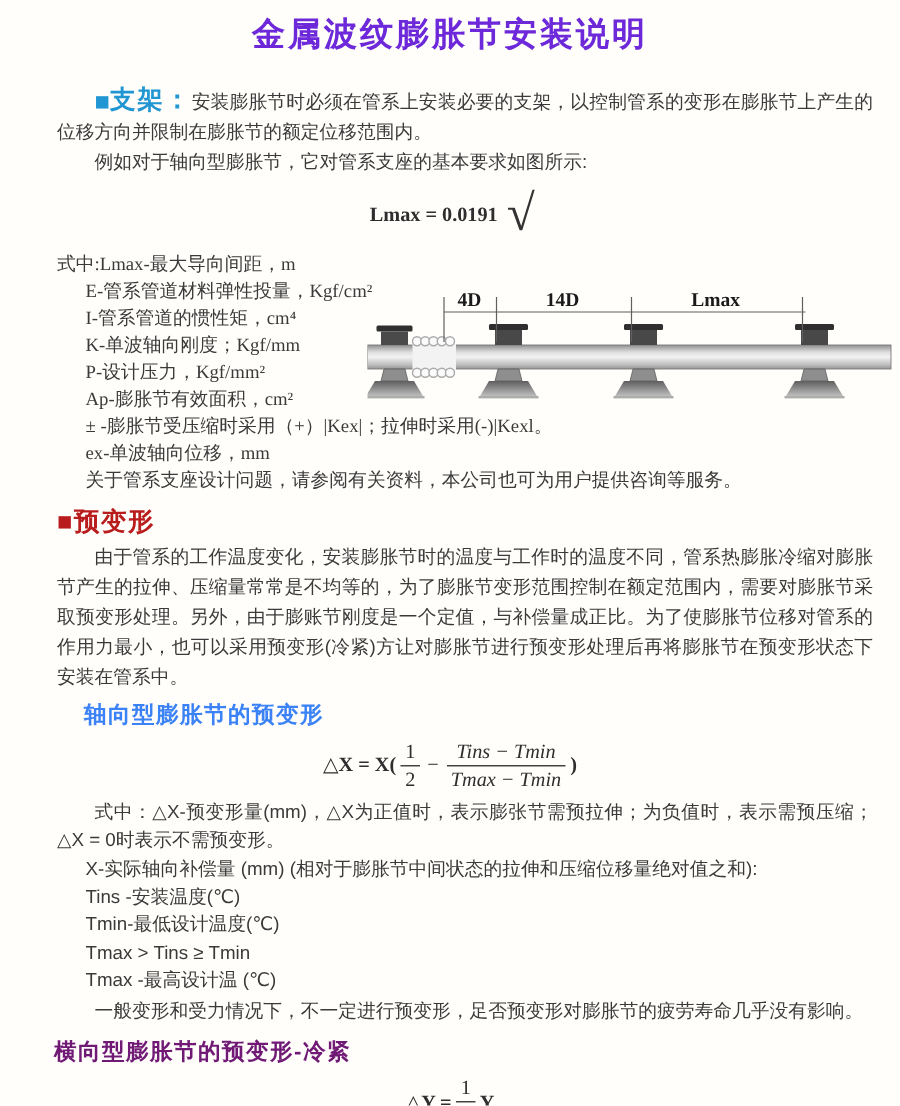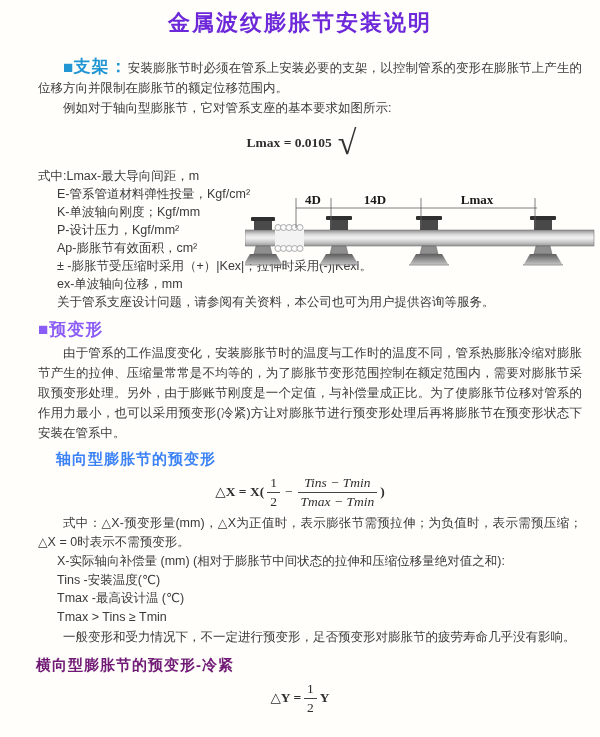--- a/index.html
+++ b/index.html
@@ -32,21 +32,21 @@
   .sqrt{display:inline-flex;align-items:center;margin-left:6px;}
   .sqrt-sign{font-size:34px;line-height:0.85;margin-right:-3px;font-weight:normal;color:#333;}
   .radicand{border-top:1.3px solid #444;padding:2px 5px 0 5px;}
   .frac{display:inline-block;text-align:center;vertical-align:middle;line-height:1.15;margin:0 3px;}
   .frac .num{display:block;border-bottom:1px solid #444;padding:0 3px 1px 3px;}
   .frac .den{display:block;padding:1px 3px 0 3px;}
   .f-op{margin:0 2px;}
 
   
   .defs{position:relative;margin:0 0 0 38px;line-height:18px;}
-  .def-line{height:18px;white-space:nowrap;}
+  .def-line{height:18px;white-space:nowrap;font-family:Liberation Serif, serif;}
   .def-sub{margin-left:19px;}
 
   
   .sec-head{margin:8px 0 2px 38px;font-size:17px;font-weight:bold;letter-spacing:1px;line-height:22px;}
   .sub-head-axial{margin:6px 0 2px 56px;font-size:15px;font-weight:bold;letter-spacing:1px;line-height:20px;}
   .sub-head-lateral{margin:8px 0 2px 36px;font-size:15px;font-weight:bold;letter-spacing:1px;line-height:20px;}
   .items{margin-left:57px;line-height:18.5px;}
   .item-line{white-space:nowrap;}
 
   
@@ -55,29 +55,30 @@
 </style>
 </head>
 <body>
 
 <h1 class="page-title">金属波纹膨胀节安装说明</h1>
 
 <p class="para intro"><span class="sec-marker" style="color:#2196d3">■</span><span class="sec-title-inline" style="color:#2196d3">支架：</span><span>安装膨胀节时必须在管系上安装必要的支架，以控制管系的变形在膨胀节上产生的位移方向并限制在膨胀节的额定位移范围内。</span></p>
 <p class="example-line">例如对于轴向型膨胀节，它对管系支座的基本要求如图所示:</p>
 
 <div class="formula formula-1">
-  <span class="f-bold">Lmax = 0.0105</span>
+  <span class="f-bold">Lmax = 0.0191</span>
   <span class="sqrt">
     <span class="sqrt-sign">√</span>
   </span>
 </div>
 
 <div class="defs">
   <div class="def-line">式中:Lmax-最大导向间距，m</div>
   <div class="def-line def-sub">E-管系管道材料弹性投量，Kgf/cm²</div>
+  <div class="def-line def-sub">I-管系管道的惯性矩，cm⁴</div>
   <div class="def-line def-sub">K-单波轴向刚度；Kgf/mm</div>
   <div class="def-line def-sub">P-设计压力，Kgf/mm²</div>
   <div class="def-line def-sub">Ap-膨胀节有效面积，cm²</div>
   <div class="def-line def-sub">± -膨胀节受压缩时采用（+）|Kex|；拉伸时采用(-)|Kexl。</div>
   <div class="def-line def-sub">ex-单波轴向位移，mm</div>
   <div class="def-line def-sub">关于管系支座设计问题，请参阅有关资料，本公司也可为用户提供咨询等服务。</div>
 </div>
 
 <svg class="diagram" viewBox="0 0 350 100">
   <defs>
@@ -144,21 +145,21 @@
     <line x1="51" y1="8" x2="51" y2="38"></line>
     <line x1="86" y1="8" x2="86" y2="38"></line>
     <line x1="176" y1="8" x2="176" y2="38"></line>
     <line x1="290" y1="8" x2="290" y2="38"></line>
   </g>
   <text class="dim-label" x="68" y="14" text-anchor="middle">4D</text>
   <text class="dim-label" x="130" y="14" text-anchor="middle">14D</text>
   <text class="dim-label" x="232" y="14" text-anchor="middle">Lmax</text>
 </svg>
 
-<div class="sec-head" style="color:#8b5cf6"><span>■</span><span>预变形</span></div>
+<div class="sec-head" style="color:#b91c1c"><span>■</span><span>预变形</span></div>
 <p class="para" style="line-height:20px;margin-top:2px;">由于管系的工作温度变化，安装膨胀节时的温度与工作时的温度不同，管系热膨胀冷缩对膨胀节产生的拉伸、压缩量常常是不均等的，为了膨胀节变形范围控制在额定范围内，需要对膨胀节采取预变形处理。另外，由于膨账节刚度是一个定值，与补偿量成正比。为了使膨胀节位移对管系的作用力最小，也可以采用预变形(冷紧)方让对膨胀节进行预变形处理后再将膨胀节在预变形状态下安装在管系中。</p>
 
 <div class="sub-head-axial" style="color:#3b82f6">轴向型膨胀节的预变形</div>
 
 <div class="formula formula-2">
   <span class="f-bold">△X = X(</span>
   <span class="frac">
     <span class="num">1</span>
     <span class="den">2</span>
   </span>
@@ -168,22 +169,23 @@
     <span class="den">Tmax − Tmin</span>
   </span>
   <span class="f-bold">)</span>
 </div>
 
 <p class="para" style="line-height:19px;margin-top:2px;">式中：△X-预变形量(mm)，△X为正值时，表示膨张节需预拉伸；为负值时，表示需预压缩；△X = 0时表示不需预变形。</p>
 
 <div class="items">
   <div class="item-line">X-实际轴向补偿量 (mm) (相对于膨胀节中间状态的拉伸和压缩位移量绝对值之和):</div>
   <div class="item-line">Tins -安装温度(℃)</div>
+  <div class="item-line">Tmin-最低设计温度(℃)</div>
+  <div class="item-line">Tmax &gt; Tins ≥ Tmin</div>
   <div class="item-line">Tmax -最高设计温 (℃)</div>
-  <div class="item-line">Tmax &gt; Tins ≥ Tmin</div>
 </div>
 <p class="para" style="margin-top:1px;">一般变形和受力情况下，不一定进行预变形，足否预变形对膨胀节的疲劳寿命几乎没有影响。</p>
 
 <div class="sub-head-lateral" style="color:#701a75">横向型膨胀节的预变形-冷紧</div>
 
 <div class="formula formula-3">
   <span class="f-bold">△Y =</span>
   <span class="frac">
     <span class="num">1</span>
     <span class="den">2</span>

